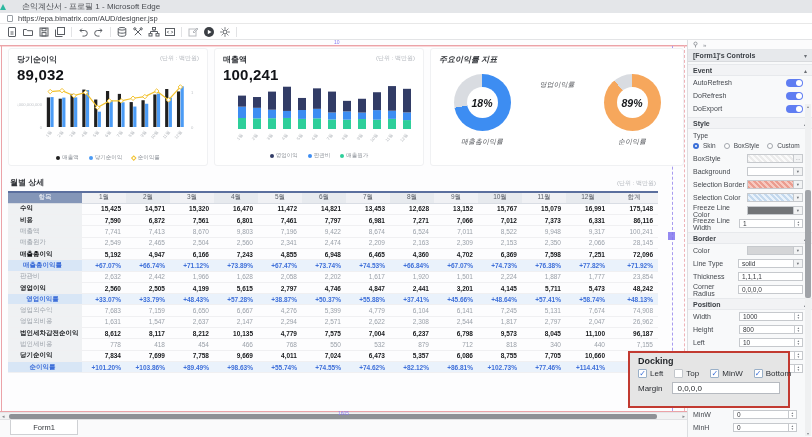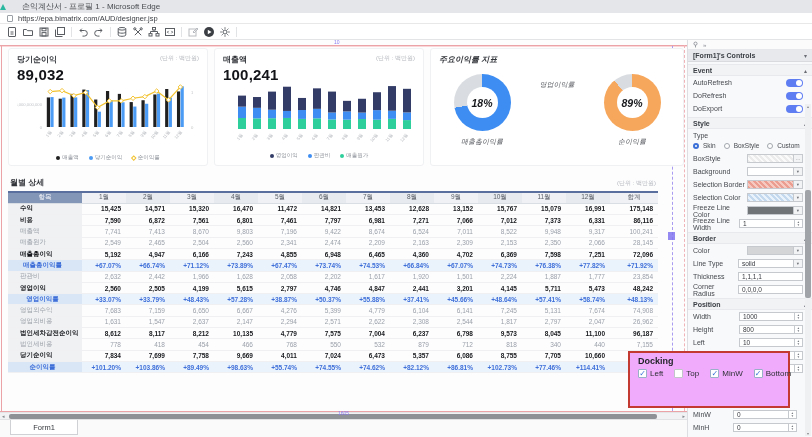--- a/index.html
+++ b/index.html
@@ -91,21 +91,21 @@
   .dd { width:9px; height:9px; border:1px solid #c6c9cd; border-left:none; background:#f2f3f4; display:flex; align-items:center; justify-content:center; font-size:4.5px; color:#6a6e74; cursor:pointer; }
   .radio-row { display:flex; align-items:center; gap:8px; padding:0 5px 3px; font-size:6.5px; color:#45494f; }
   .radio { width:6px; height:6px; border:1px solid #a2a6ac; border-radius:50%; margin-right:2px; background:#fff; }
   .radio.sel { border:2px solid #3a6fd8; }
   .sec-bottom { position:absolute; bottom:3px; left:0; width:118px; }
   .vscroll { position:absolute; right:1px; top:64px; bottom:1px; width:6px; background:#eff0f1; }
   .vthumb { position:absolute; top:86px; left:0; width:6px; height:108px; background:#a0a3a8; border-radius:2px; cursor:pointer; }
   .varrow { position:absolute; left:0; width:6px; text-align:center; font-size:4px; color:#85888d; }
 
   
-  .docking { position:absolute; left:628px; top:351px; width:162px; height:57px; background:#f0abfc; border:2px solid #c23a31; padding:3px 8px; z-index:20; }
+  .docking { position:absolute; left:628px; top:351px; width:162px; height:57px; background:#e5e5e5; border:2px solid #c23a31; padding:3px 8px; z-index:20; }
   .dock-title { font-size:9px; font-weight:bold; color:#1f2226; }
   .dock-opts { display:flex; gap:11px; margin-top:3px; align-items:center; font-size:8px; color:#2d3035; }
   .dock-opt { display:flex; align-items:center; gap:3px; cursor:pointer; }
   .cb { width:9px; height:9px; border:1px solid #9ab0c8; border-radius:1px; background:#fff; display:flex; align-items:center; justify-content:center; font-size:8px; font-weight:bold; color:#3a6fd8; line-height:8px; }
   .cb.off { border-color:#c2c6cb; }
   .dock-margin { display:flex; align-items:center; gap:10px; margin-top:4px; font-size:8px; color:#2d3035; }
   .dock-input { flex:1; height:12px; border:1px solid #b6bac0; display:flex; align-items:center; padding-left:4px; font-size:8px; color:#25282c; background:#fff; }
 
   .axis-text { fill:#c2c6ca; font-size:4.2px; }
   .xlab { fill:#b4b8bd; font-size:4.4px; }
@@ -907,13 +907,17 @@
       </span>
       <span class="dock-opt">
         <span class="cb">✓</span>
         <span>MinW</span>
       </span>
       <span class="dock-opt">
         <span class="cb">✓</span>
         <span>Bottom</span>
       </span>
     </div>
+  <div class="dock-margin">
+    <span>Margin</span>
+    <div class="dock-input">0,0,0,0</div>
+  </div>
 </div>
 
 </body></html>

